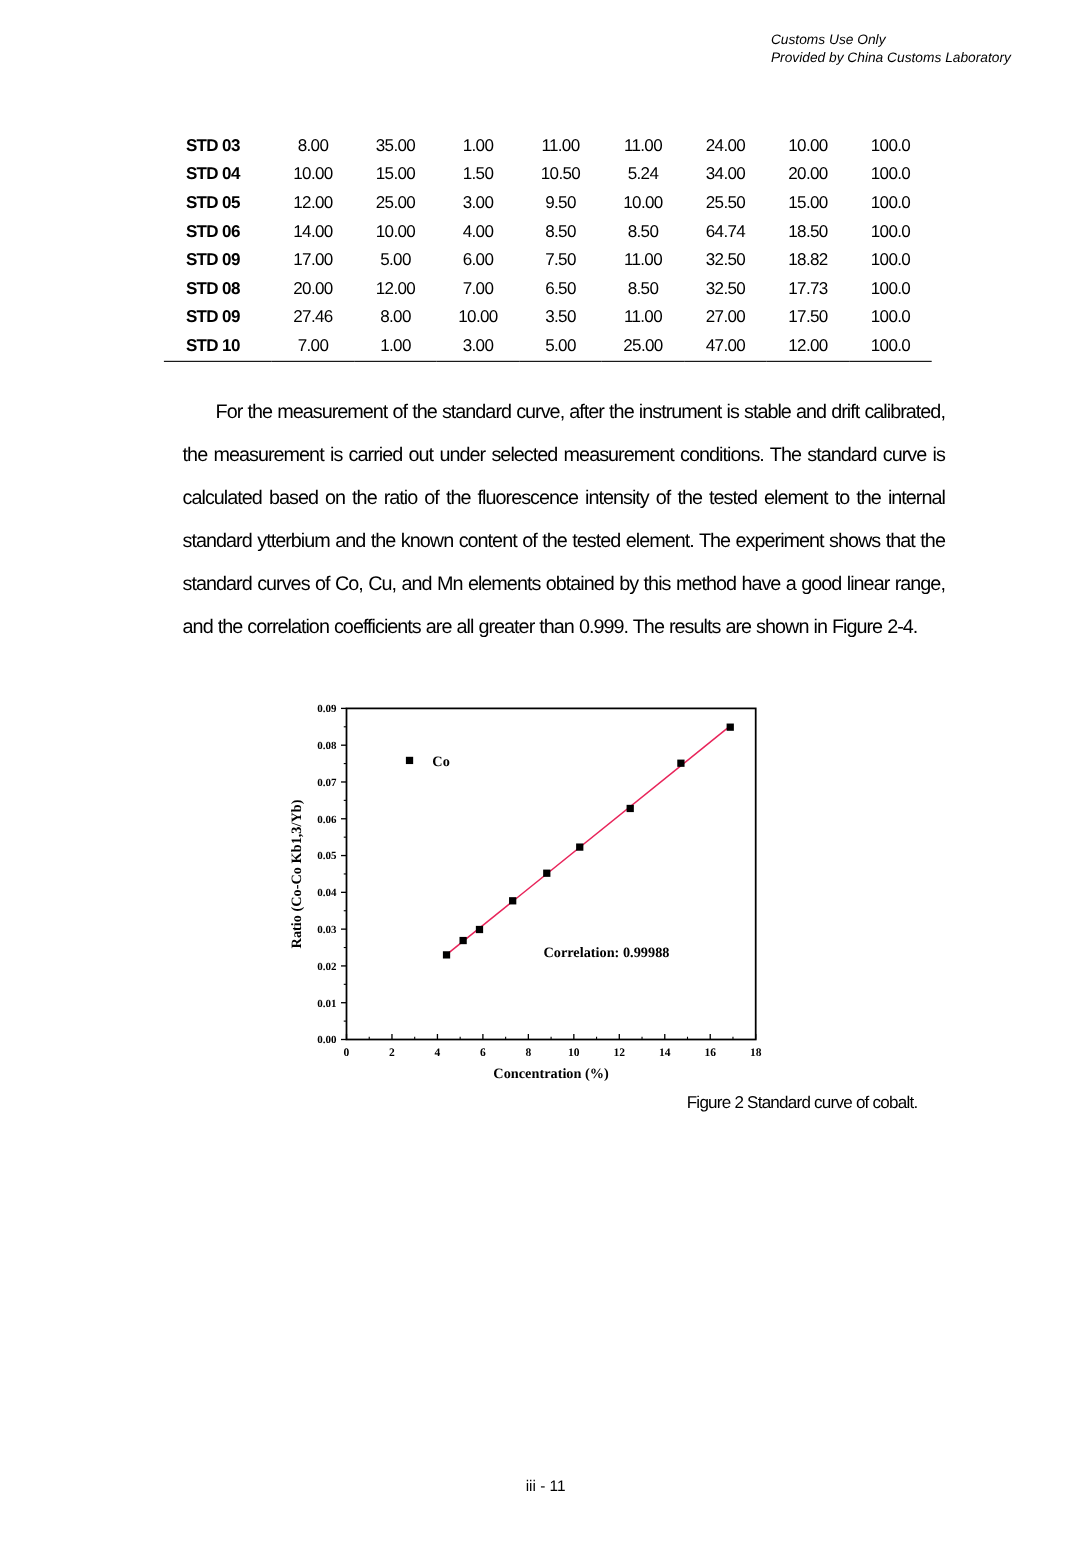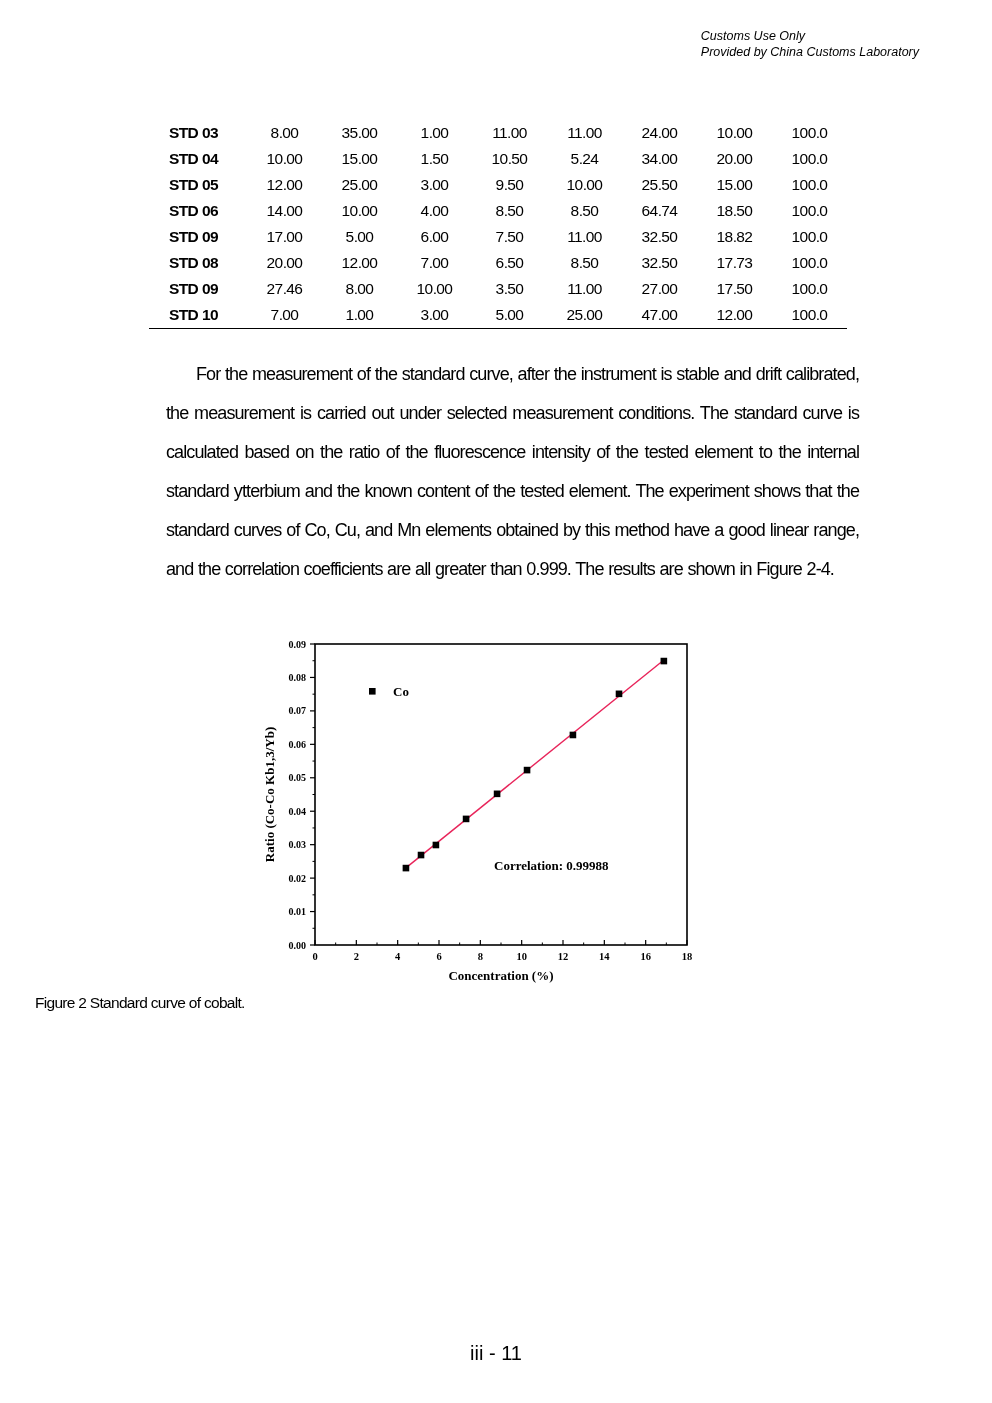--- a/index.html
+++ b/index.html
@@ -7,22 +7,22 @@
   .header { position: absolute; right: 73px; top: 28px; font-style: italic; font-size: 12.5px; line-height: 16px; }
   .data-table { position: absolute; left: 149px; top: 120px; width: 698px; border-collapse: collapse; font-size: 15.5px; letter-spacing: -0.6px; }
   .data-table td { height: 26px; padding: 0; text-align: center; vertical-align: middle; }
   .data-table td.label { text-align: left; padding-left: 20px; width: 78px; font-weight: bold; }
   .data-table tr.last td { border-bottom: 1.3px solid #000; }
   .para { position: absolute; left: 150px; top: 355px; width: 693px; font-size: 18px; line-height: 39px; letter-spacing: -0.9px; text-align: justify; word-spacing: 0.5px; margin-left: 16px; }
   .para .indent { display: inline-block; width: 30px; }
   .figure { position: absolute; left: 250px; top: 630px; width: 460px; height: 360px; }
   .figure svg { position: absolute; left: 0; top: 0; }
   .chart-text { font-family: "Liberation Serif", serif; font-weight: bold; }
-  .caption { position: absolute; left: 0; width: 834px; top: 994px; text-align: left; font-size: 15.5px; letter-spacing: -0.7px; padding-left: 35px; }
-  .pagenum { position: absolute; left: 0; width: 992px; top: 1342px; text-align: center; font-size: 20px; }
+  .caption { position: absolute; left: 0; width: 834px; top: 994px; text-align: right; font-size: 15.5px; letter-spacing: -0.7px; }
+  .pagenum { position: absolute; left: 0; width: 992px; top: 1342px; text-align: center; font-size: 14px; }
 </style>
 </head>
 <body>
 
 <div class="header">
   <div>Customs Use Only</div>
   <div>Provided by China Customs Laboratory</div>
 </div>
 
 <table class="data-table">

